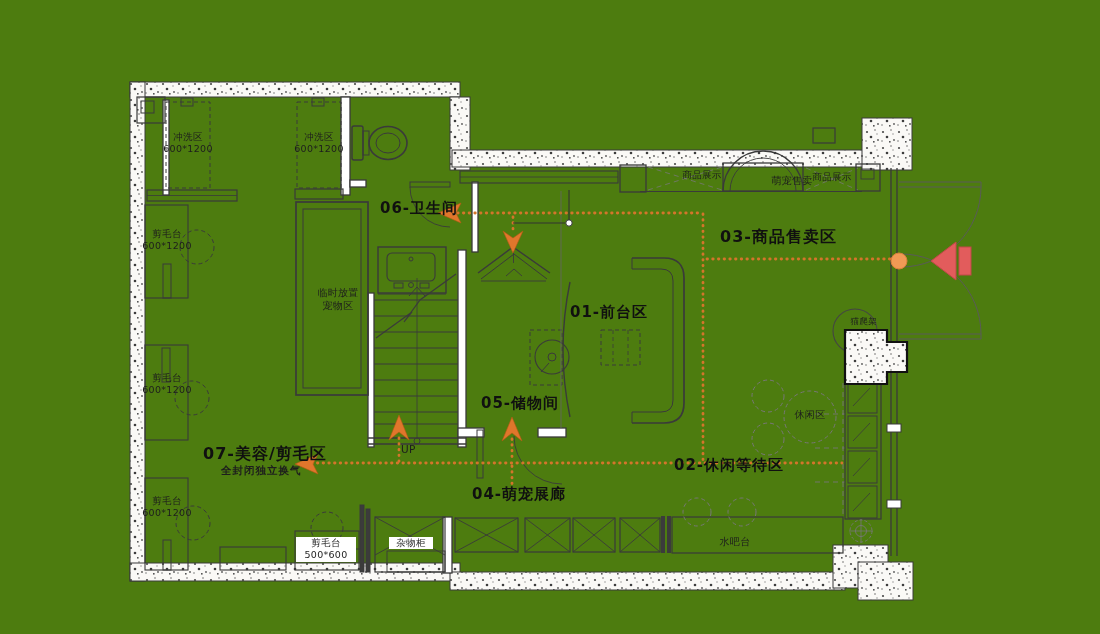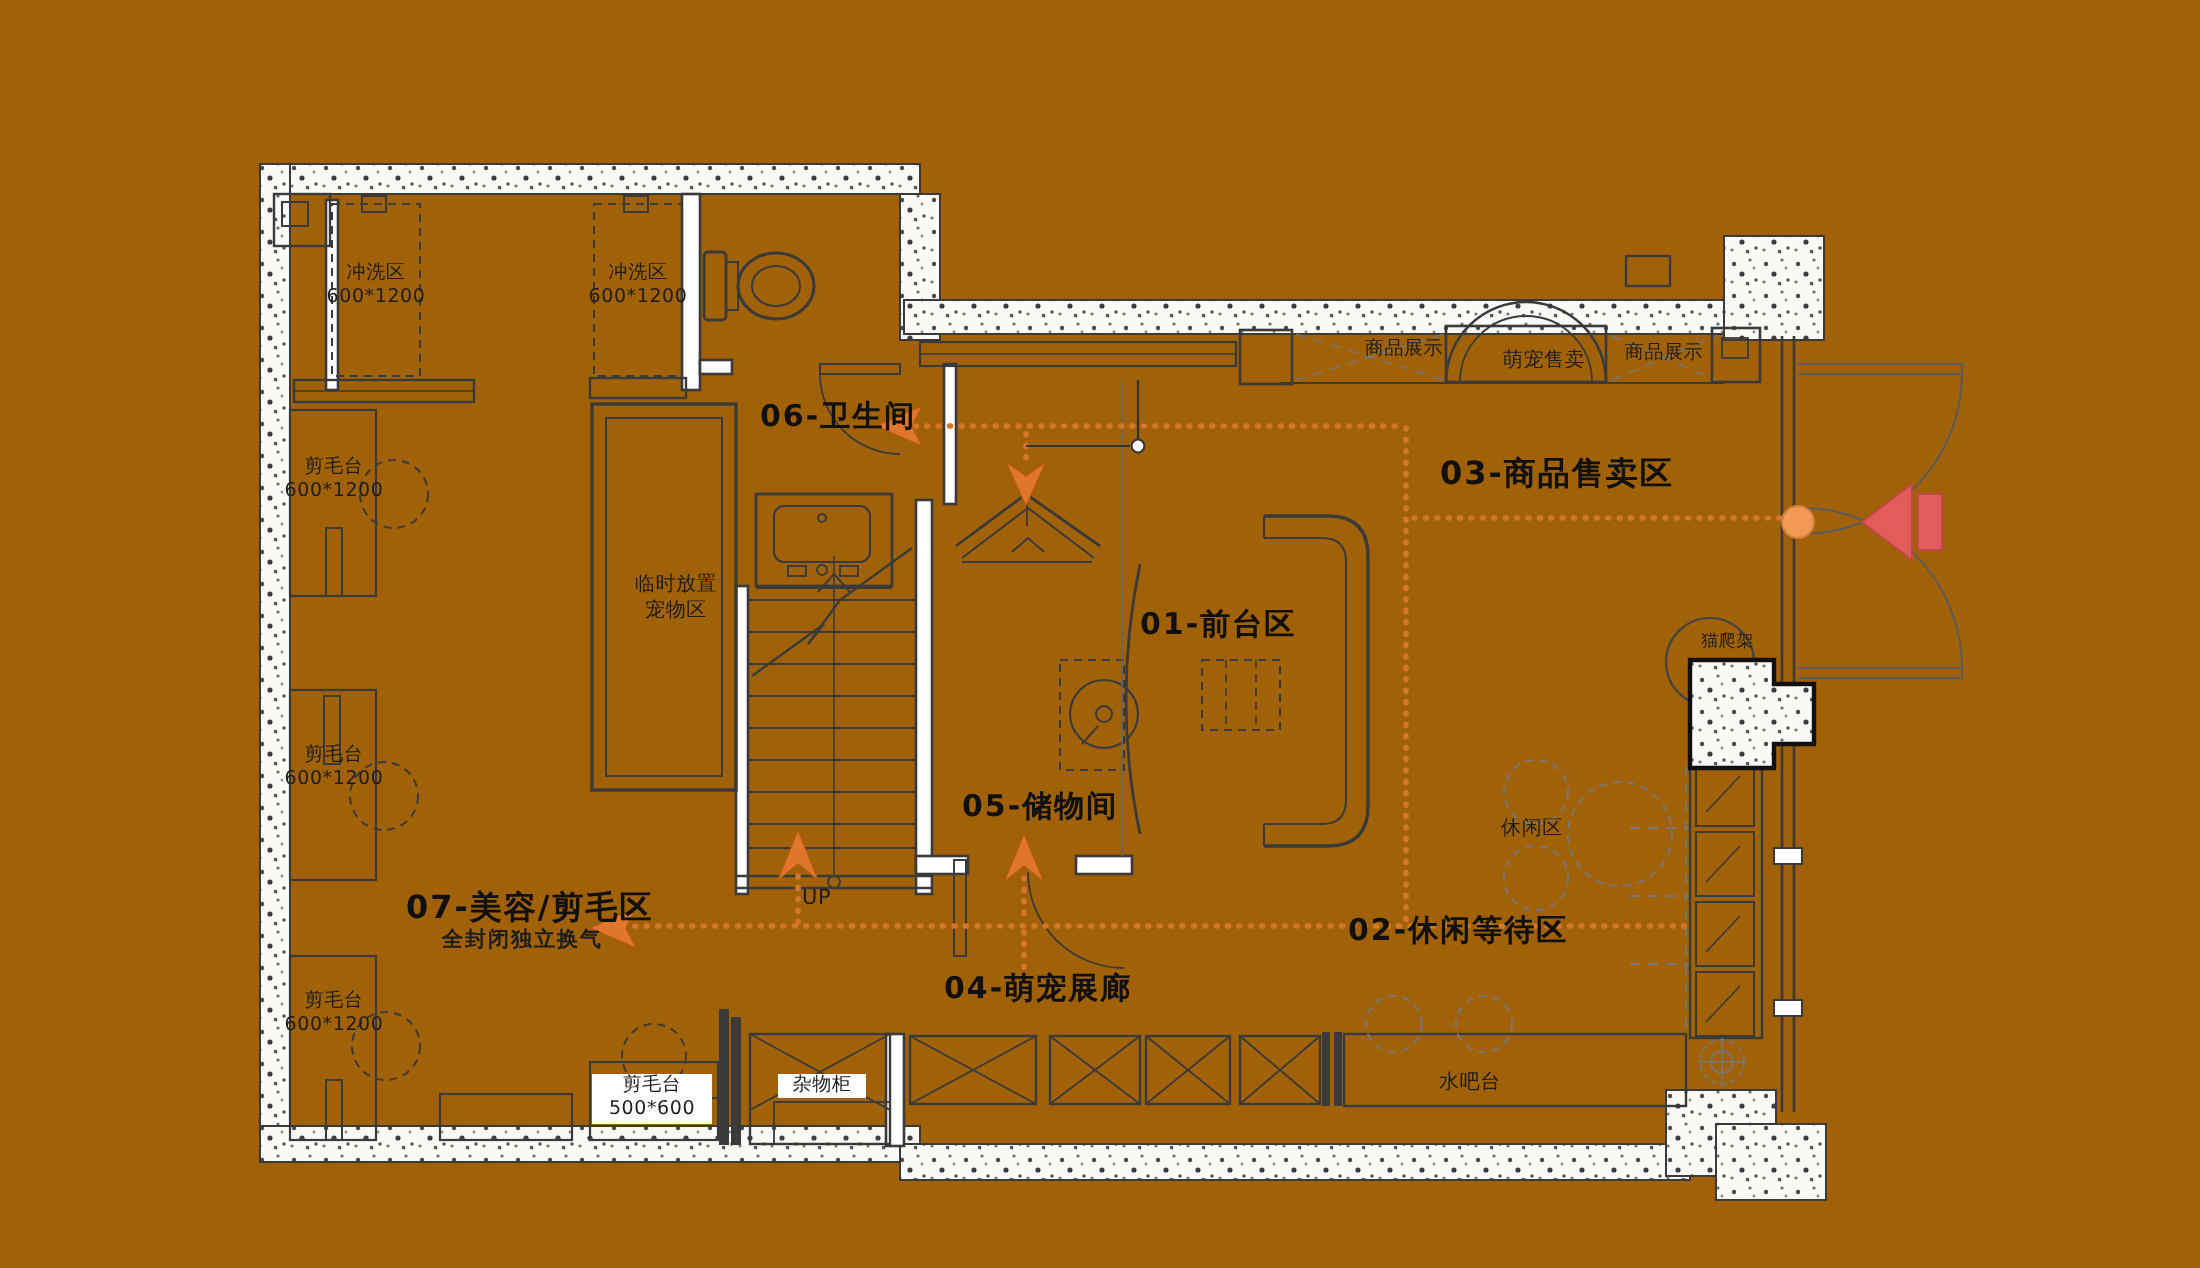--- a/index.html
+++ b/index.html
@@ -1,16 +1,16 @@
 <!DOCTYPE html>
 <html><head>
 <meta charset="utf-8">
 <style>
   html,body{margin:0;padding:0;background:#fff;}
-  .stage{position:relative;width:1100px;height:634px;background:#a16207;overflow:hidden;
+  .stage{position:relative;width:1100px;height:634px;background:#4d7c0f;overflow:hidden;
          font-family:"DejaVu Sans",sans-serif;}
   .stage svg{position:absolute;left:0;top:0;}
   .lbl{position:absolute;color:#1d1d1d;white-space:pre-line;line-height:1.3;
        font-family:"DejaVu Sans",sans-serif;letter-spacing:.3px;}
   .sm{font-size:9.5px;text-align:center;}
   .md{font-size:10px;text-align:center;}
   .zone{font-size:15px;font-weight:600;color:#101010;letter-spacing:1px;}
   .zone-lg{font-size:16px;}
   .chip{background:#ffffff;padding:0 2px;}
   .note{font-size:10.5px;font-weight:700;letter-spacing:1px;}
@@ -307,19 +307,19 @@
   <div class="lbl zone" style="left:481px;top:394px;">05-储物间</div>
   <div class="lbl zone" style="left:570px;top:303px;">01-前台区</div>
   <div class="lbl zone zone-lg" style="left:720px;top:227px;">03-商品售卖区</div>
   <div class="lbl zone" style="left:674px;top:456px;">02-休闲等待区</div>
   <div class="lbl zone" style="left:472px;top:485px;">04-萌宠展廊</div>
   <div class="lbl zone zone-lg" style="left:203px;top:444px;">07-美容/剪毛区</div>
   <div class="lbl note" style="left:221px;top:464px;">全封闭独立换气</div>
 
   <div class="lbl sm" style="left:674px;top:169px;width:56px;">商品展示</div>
   <div class="lbl sm" style="left:804px;top:171px;width:56px;">商品展示</div>
-  <div class="lbl md" style="left:733px;top:174px;width:78px;">萌宠售卖</div>
+  <div class="lbl md" style="left:753px;top:174px;width:78px;">萌宠售卖</div>
   <div class="lbl" style="left:833px;top:316px;width:44px;font-size:8.5px;text-align:right;">猫爬架</div>
-  <div class="lbl md" style="left:742px;top:408px;width:48px;">休闲区</div>
+  <div class="lbl md" style="left:786px;top:408px;width:48px;">休闲区</div>
   <div class="lbl md" style="left:705px;top:535px;width:60px;">水吧台</div>
   <div class="lbl sm chip" style="left:389px;top:537px;width:40px;">杂物柜</div>
   <div class="lbl" style="left:401px;top:443px;font-size:10.5px;">UP</div>
 </div>
 
 </body></html>

